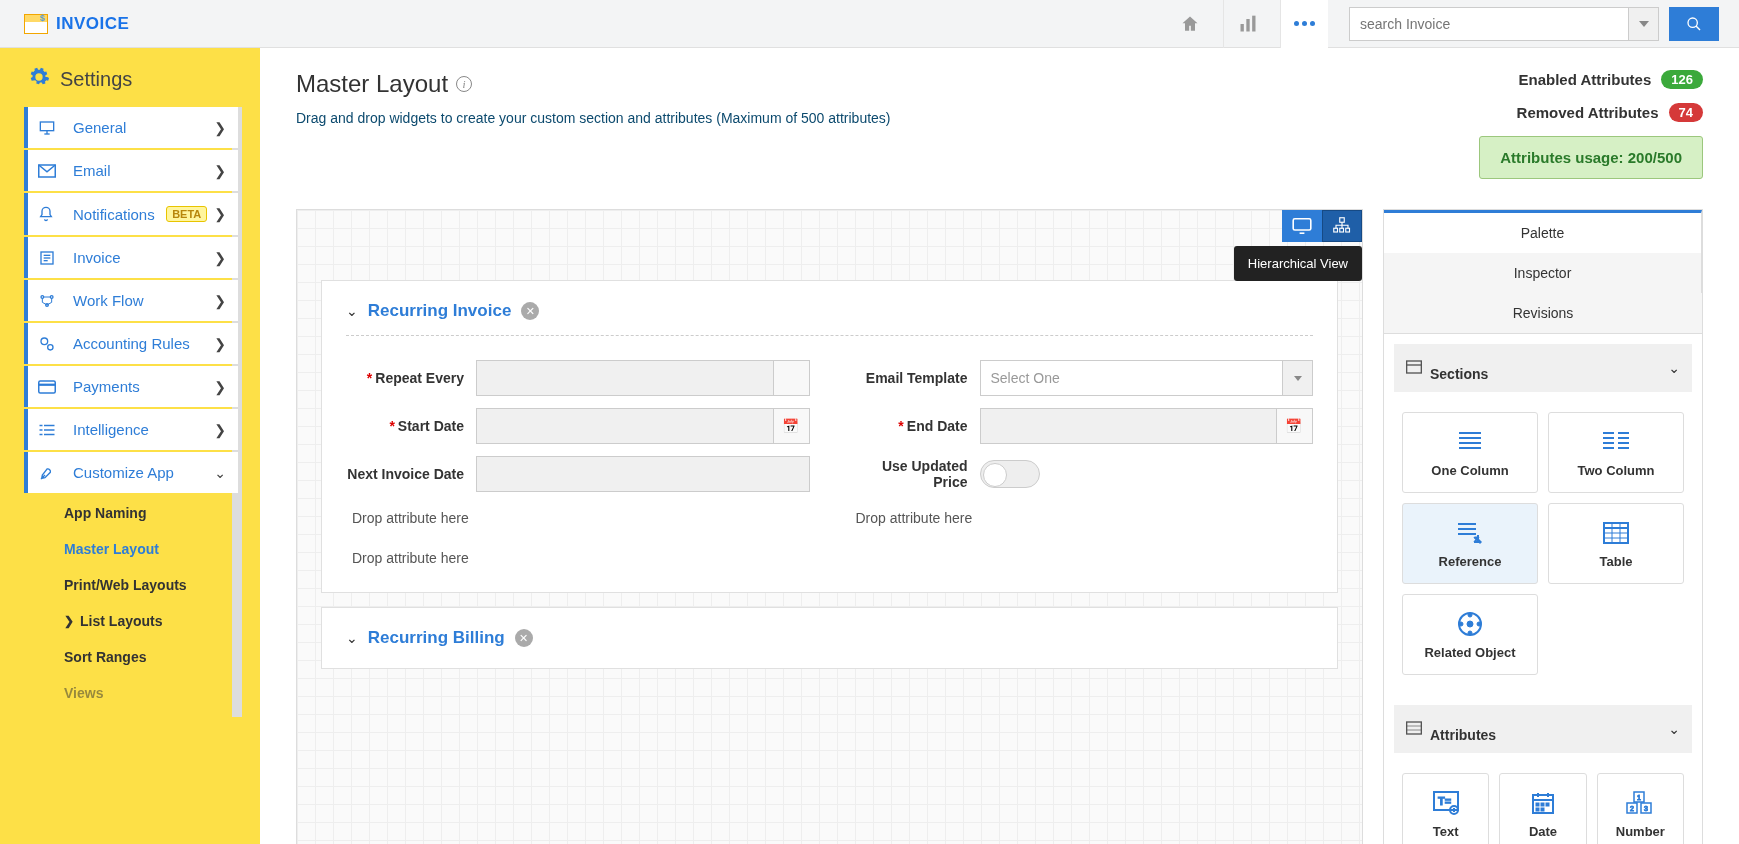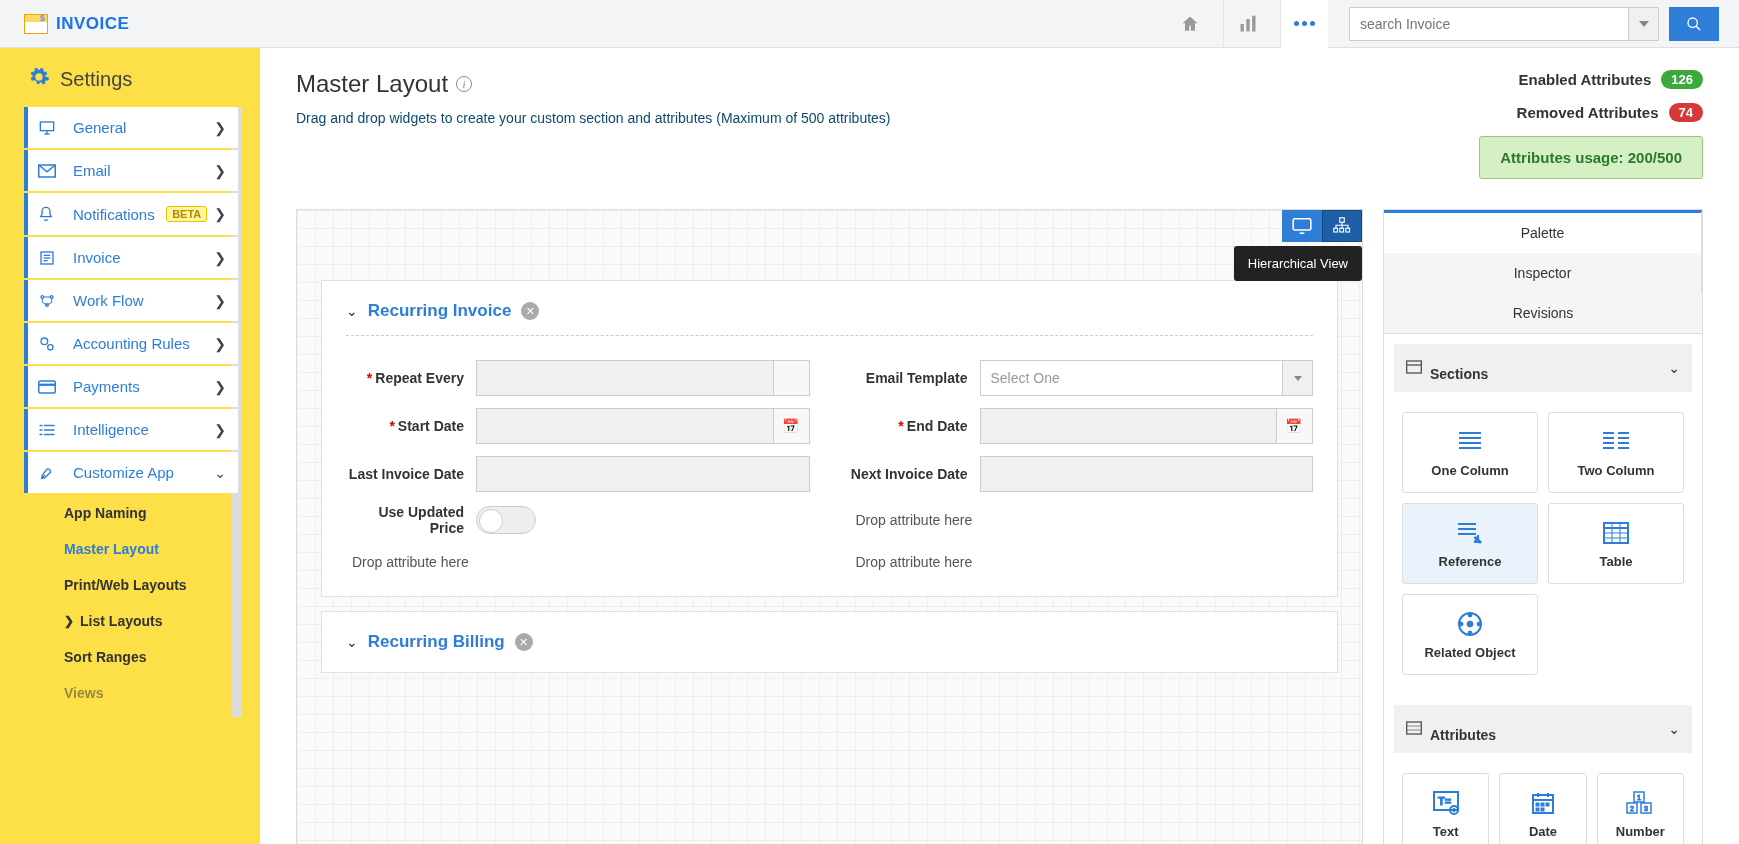--- a/index.html
+++ b/index.html
@@ -360,26 +360,20 @@
                 </div>
             </div>
             <div class="form-row">
               <div class="fl"><span class="req">*</span><span>End Date</span></div>
               <div class="fi">
                   <input style="">
                   <span class="append">📅</span>
                 </div>
             </div>
             <div class="form-row">
-              <div class="fl"><span>Last Invoice Date</span></div>
-              <div class="fi">
-                  <input style="">
-                </div>
-            </div>
-            <div class="form-row">
               <div class="fl"><span>Next Invoice Date</span></div>
               <div class="fi">
                   <input style="">
                 </div>
             </div>
             <div class="form-row">
               <div class="fl"><span>Use Updated Price</span></div>
               <div class="fi">
                   <div class="toggle"></div>
                 </div>

